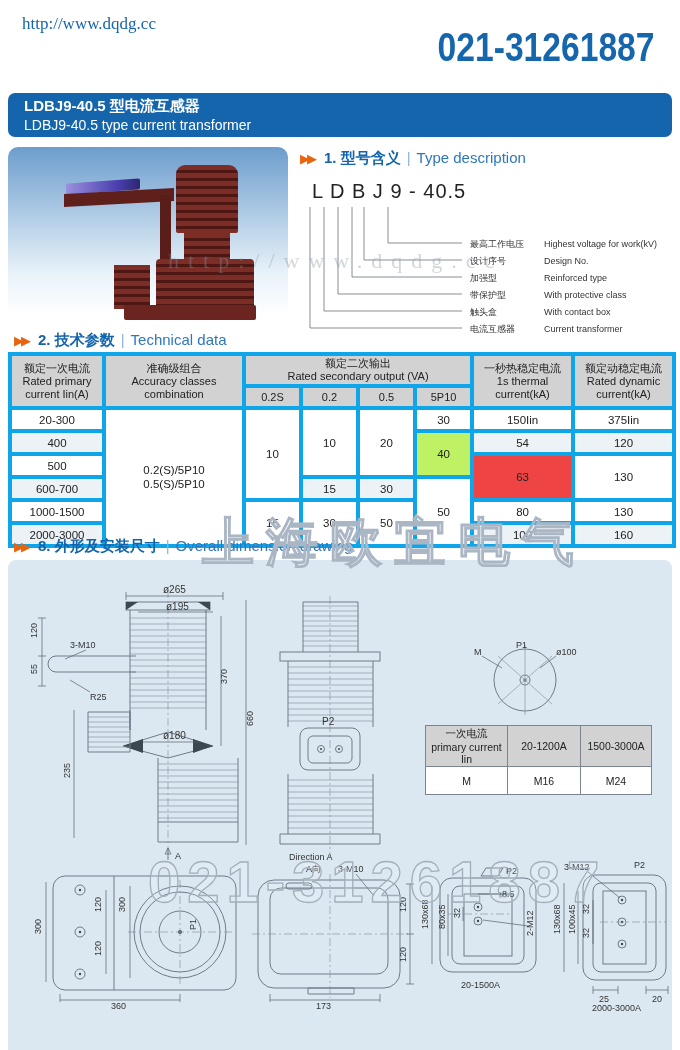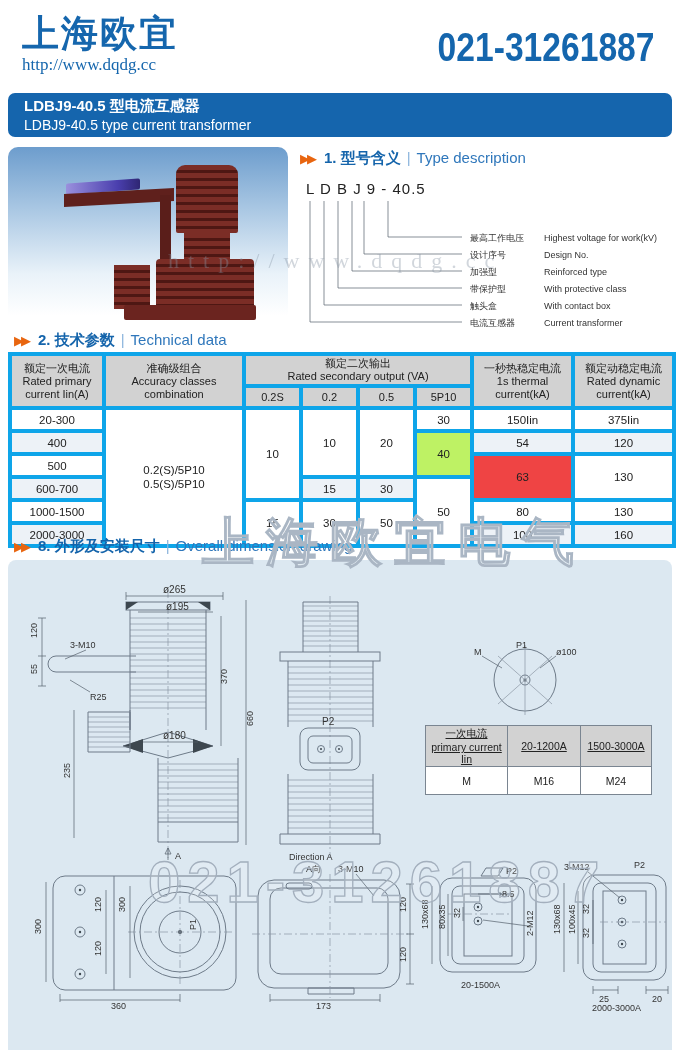--- a/index.html
+++ b/index.html
@@ -35,21 +35,21 @@
   .arm-bar{left:56px;top:44px;width:110px;height:13px;background:#5f201c;transform:skewY(-3deg);}
   .arm-drop{left:152px;top:48px;width:11px;height:66px;background:#5a1e1a;}
   .top-cyl{left:168px;top:18px;width:62px;height:68px;border-radius:9px 9px 2px 2px;}
   .neck{left:176px;top:86px;width:46px;height:28px;}
   .main-body{left:148px;top:112px;width:98px;height:50px;border-radius:4px;}
   .left-block{left:106px;top:118px;width:36px;height:44px;}
   .base{left:116px;top:158px;width:132px;height:15px;background:#6b241f;border-radius:2px;}
 
   
   .type-sec{position:absolute;left:300px;top:149px;width:376px;}
-  .model-code{margin:12px 0 0 6px;font-size:15px;color:#222;letter-spacing:1px;font-weight:bold;font-weight:normal;}
+  .model-code{margin:12px 0 0 12px;font-size:20px;color:#222;letter-spacing:1px;font-weight:bold;font-weight:normal;}
 
   
   .sec2{position:absolute;left:14px;top:331px;}
   table.tech{position:absolute;left:8px;top:352px;width:664px;border-collapse:collapse;
              table-layout:fixed;font-size:11.5px;color:#222;}
   table.tech th,table.tech td{border:4px solid #0ea5e9;text-align:center;padding:0;}
   table.tech th{background:#d2d2d2;font-weight:normal;font-size:11px;line-height:13px;}
   table.tech td{height:19px;line-height:14px;}
   table.tech tbody tr:nth-child(even){background:#edf2f7;}
   table.tech{border:1.5px solid #666;}
@@ -63,37 +63,36 @@
   .ln{fill:none;stroke:#6e7b89;stroke-width:1;}
   .tn{fill:none;stroke:#8b97a4;stroke-width:.7;}
   .dm{fill:none;stroke:#55606c;stroke-width:.7;}
   .cl{fill:none;stroke:#8b97a4;stroke-width:.7;stroke-dasharray:8 3 2 3;}
   .fl{fill:#3d474f;stroke:none;}
 
   
   table.mtable{position:absolute;left:417px;top:165px;width:226px;border-collapse:collapse;
                font-size:10.5px;color:#222;table-layout:fixed;}
   table.mtable td{border:1px solid #7a8591;text-align:center;}
-  table.mtable tr:first-child td{background:#d2d2d2;height:38px;text-decoration:underline;}
+  table.mtable tr:first-child td{background:#d2d2d2;height:38px;}
   table.mtable tr:last-child td{background:#fff;height:25px;}
 
   
   .wm{position:absolute;pointer-events:none;}
   .wm-url{left:168px;top:248px;font-family:"Liberation Serif",serif;font-size:22px;
           letter-spacing:9px;color:rgba(135,148,162,.38);}
   .wm-cn{left:202px;top:508px;font-size:52px;font-weight:bold;letter-spacing:12px;
          color:rgba(255,255,255,.18);-webkit-text-stroke:1.2px #aab6c4;}
   .wm-phone{left:148px;top:848px;font-size:58px;font-weight:bold;letter-spacing:7px;
             color:rgba(255,255,255,.15);-webkit-text-stroke:1.3px #a3afbd;}
 </style>
 </head>
 <body>
 
 <div class="logo">
-  <div class="logo-cn">上海欧宜</div>
   <div class="logo-url">http://www.dqdg.cc</div>
 </div>
 <div class="phone">021-31261887</div>
 
 <div class="banner">
   <div class="banner-cn">LDBJ9-40.5 型电流互感器</div>
   <div class="banner-en">LDBJ9-40.5 type current transformer</div>
 </div>
 
 <div class="photo">

